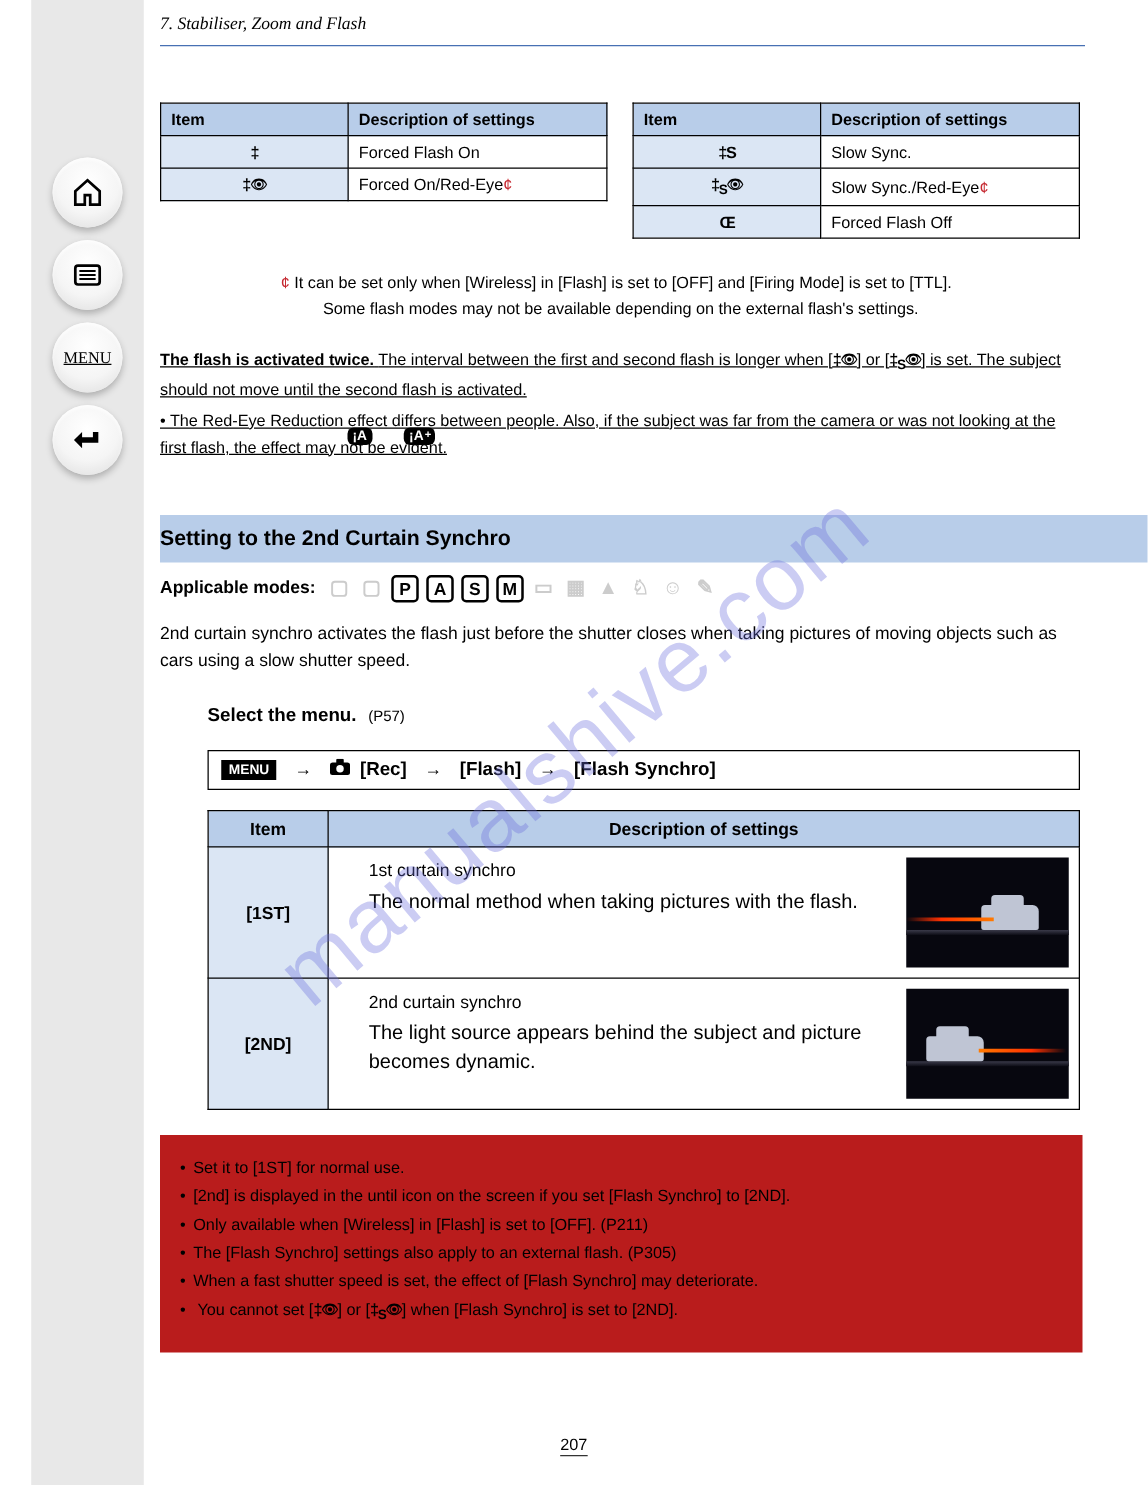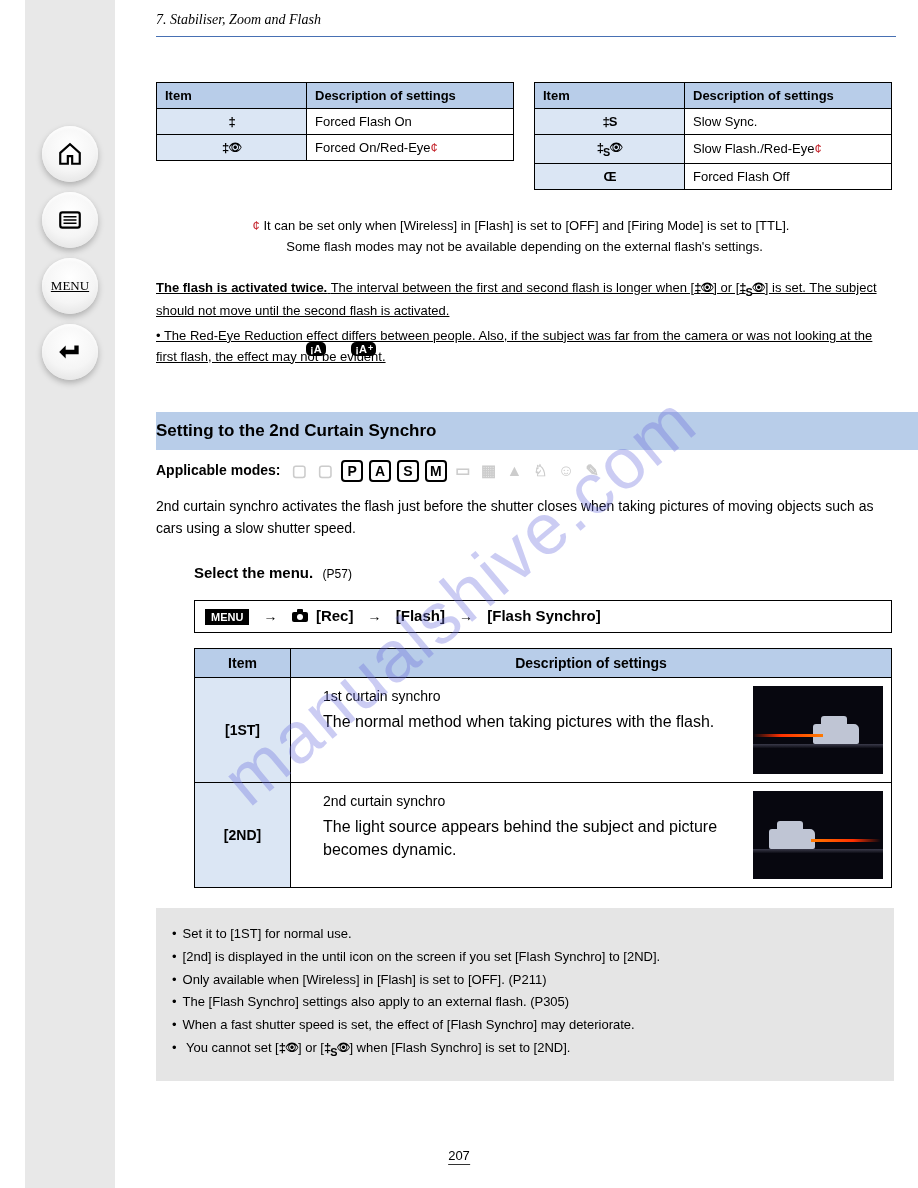--- a/index.html
+++ b/index.html
@@ -36,21 +36,20 @@
   }
   #btn-home { top: 126px; }
   #btn-list { top: 192px; }
   #btn-menu { top: 258px; }
   #btn-back { top: 324px; }
 
   .page {
     position: absolute;
     left: 128px; top: 0;
     width: 740px;
-    margin-left: 28px;
   }
   .top-line {
     height: 1px;
     background: #4770b3;
     margin-top: 36px;
     width: 100%;
   }
   .red-txt { color: #c62931; }
 
   
@@ -149,21 +148,21 @@
   #img-1st .car { left: 60px; }
   #img-1st .roof { left: 68px; top:30px; }
   #img-1st .trail { left: 0; width: 70px; background: linear-gradient(90deg, transparent, #ff3000 40%, #ff7a00); }
   
   #img-2nd .car { left: 16px; }
   #img-2nd .roof { left: 24px; top:30px; }
   #img-2nd .trail { left: 58px; width: 70px; }
 
   .note-box {
     position: absolute; top: 908px; left: 0; width: 738px;
-    background: #e5e5e5;
+    background: #b91c1c;
     padding: 14px 16px 18px 16px;
     font-size: 13px; line-height: 1.6;
   }
   .note-box .bullet { text-indent: -10px; padding-left: 10px; margin: 2px 0; }
   .note-box .bullet::before { content: "•"; margin-right: 6px; }
 
   .page-num {
     position: absolute;
     left: 50%; transform: translateX(-50%);
     top: 1148px;
@@ -252,21 +251,21 @@
         <tr>
       <td class="hdr">Item</td>
       <td class="hdr">Description of settings</td>
     </tr>
     <tr>
       <td class="cat"><span class="flash-glyph">‡S</span></td>
       <td>Slow Sync.</td>
     </tr>
     <tr>
       <td class="cat"><span class="flash-glyph">‡<sub>S</sub><span class="eye"></span></span></td>
-      <td><span>Slow Flash./Red-Eye</span><span class="red-txt">¢</span></td>
+      <td><span>Slow Sync./Red-Eye</span><span class="red-txt">¢</span></td>
     </tr>
     <tr>
       <td class="cat"><span class="flash-glyph">Œ</span></td>
       <td>Forced Flash Off</td>
     </tr>
   </tbody>
     </table>
 
   <div class="sentence1" style="top:216px;">
     <span class="red-txt">¢</span>

